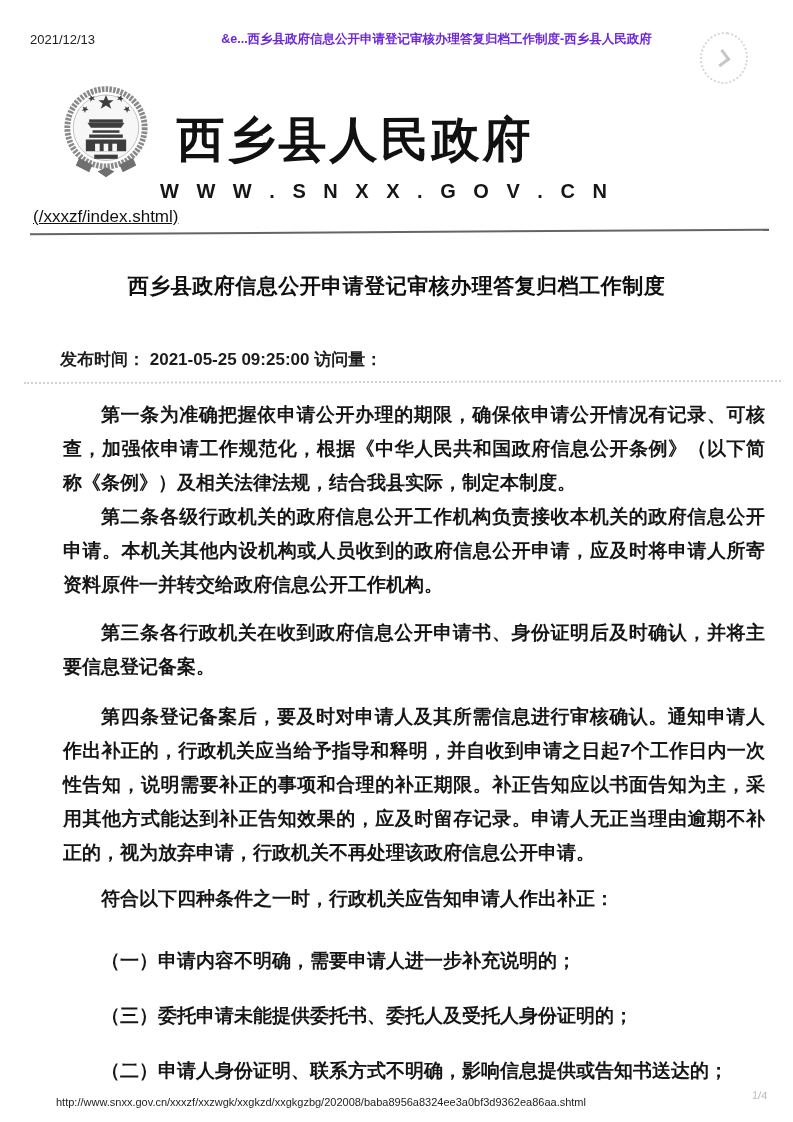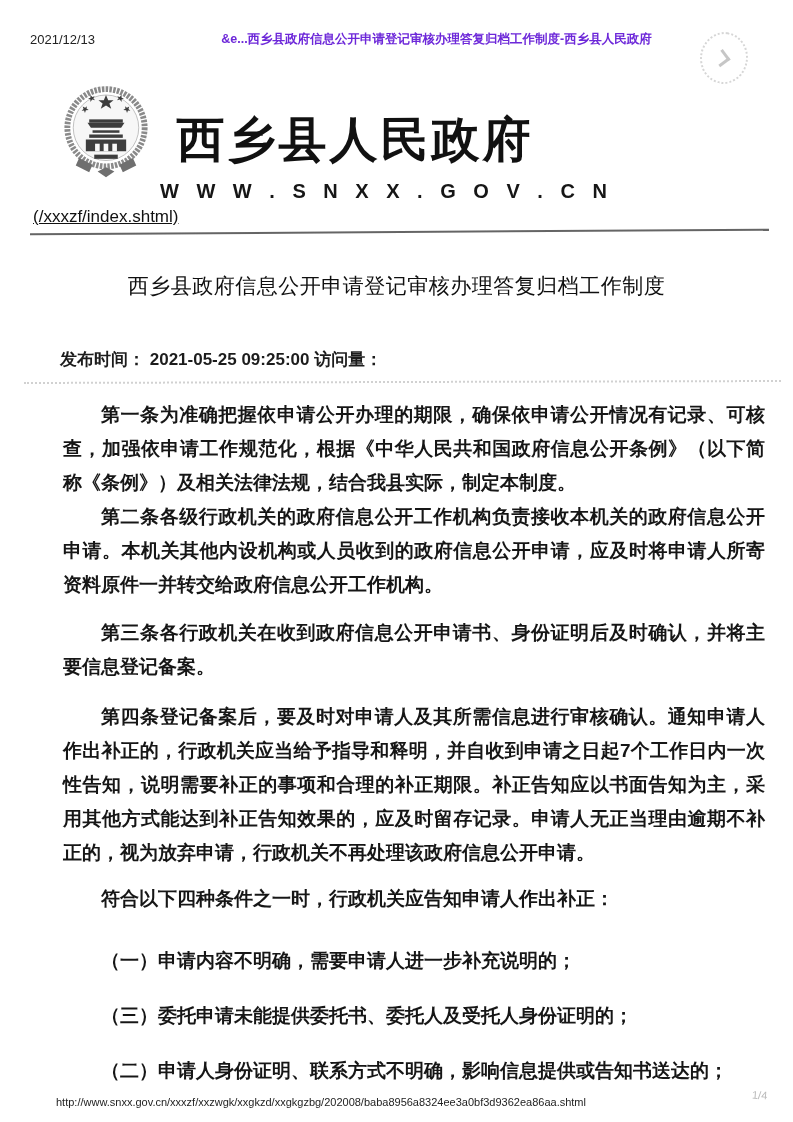--- a/index.html
+++ b/index.html
@@ -60,21 +60,21 @@
   }
   .head-rule {
     position:absolute; left:30px; right:24px; top:231px;
     border-top:2.5px solid #4a4a4a;
     transform:rotate(-0.35deg); opacity:.85;
   }
 
   
   .article-title {
     position:absolute; left:60px; right:60px; top:272px;
-    text-align:center; font-size:21px; font-weight:400; color:#0f0f0f;
+    text-align:center; font-size:21px; font-weight:700; color:#0f0f0f;
     letter-spacing:.5px;
   }
   .article-meta {
     position:absolute; left:60px; right:60px; top:348px;
     text-align:left; font-size:17px; font-weight:600; color:#1c1c1c;
   }
   .meta-rule {
     position:absolute; left:24px; right:12px; top:381px;
     border-top:2px dotted #b9b9b9; opacity:.65;
     transform:rotate(-0.15deg);

